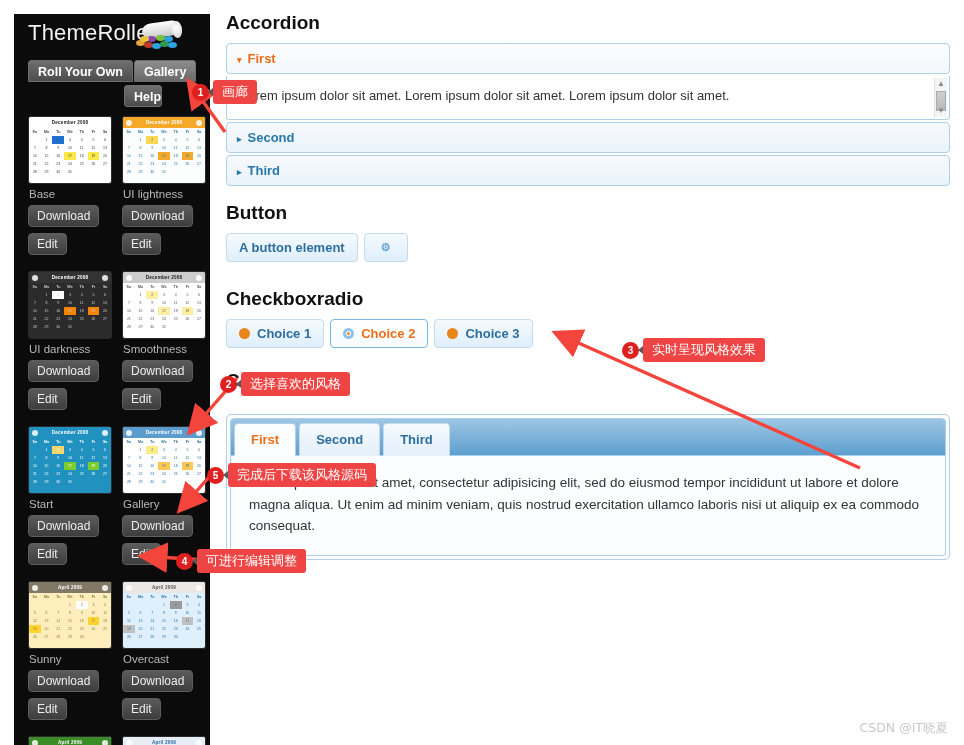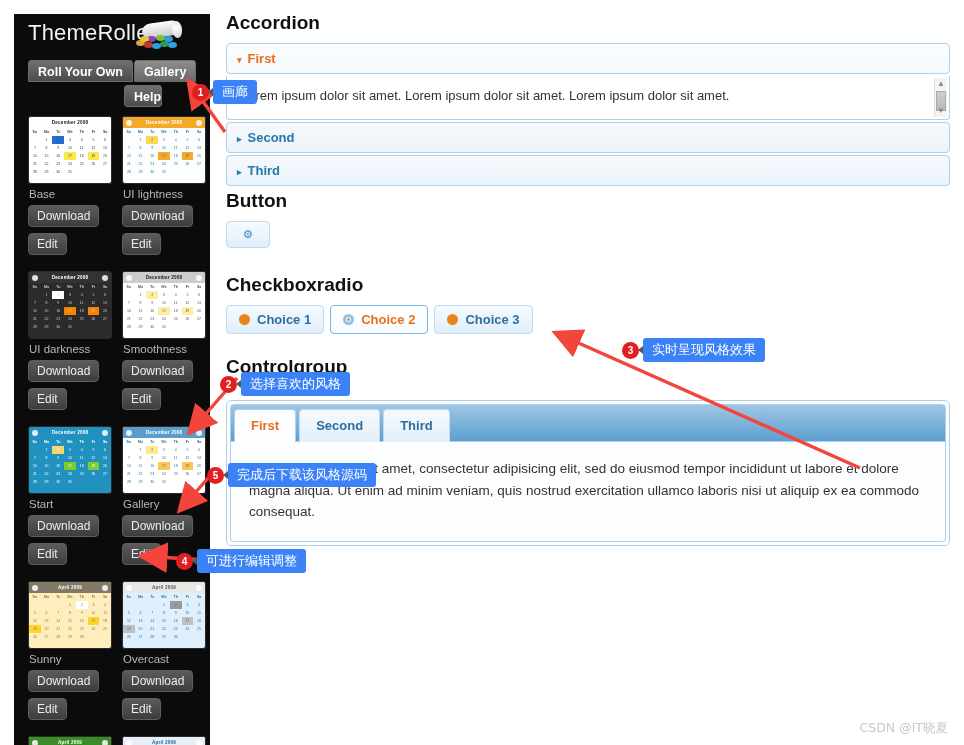--- a/index.html
+++ b/index.html
@@ -102,21 +102,21 @@
 
   
   #main {
     position:absolute; left:226px; top:12px;
     width: 724px;
   }
   h2.section {
     font-size: 19px; font-weight: bold; color:#111;
     margin: 0 0 9px 0; font-family:"Liberation Sans", sans-serif;
   }
-  .sec { margin-bottom: 4px; }
+  .sec { margin-bottom: 16px; }
 
   
   .acc-h {
     border:1px solid #aed0ea; border-radius:4px;
     background: linear-gradient(180deg,#f6f9fc 0%,#eaf3fb 100%);
     padding: 7px 10px; font-size:13px; font-weight:bold;
     color:#2779aa; margin-bottom:2px; position:relative;
   }
   .acc-h.active {
     background: linear-gradient(180deg,#fdfdfd 0%,#f4f9fd 100%);
@@ -211,21 +211,21 @@
     position:absolute; display:flex; align-items:center; z-index:40;
     pointer-events:none;
   }
   .callout .num {
     width:17px; height:17px; border-radius:50%;
     background:#e02020; color:#fff; font-size:10px; font-weight:bold;
     display:flex; align-items:center; justify-content:center;
     margin-right:4px; flex:none;
   }
   .callout .bubble {
-    background:#3b82f6; color:#fff; font-size:13px;
+    background:#ef4444; color:#fff; font-size:13px;
     padding: 3px 9px; border-radius:3px; white-space:nowrap;
     position:relative;
     font-family:"DejaVu Sans", sans-serif;
   }
   .callout .bubble::before {
     content:""; position:absolute; left:-5px; top:50%; margin-top:-4px;
     border-top:4px solid transparent; border-bottom:4px solid transparent;
     border-right:5px solid #585858;
   }
 
@@ -728,20 +728,21 @@
     </div>
     <div class="acc-h">
       <span class="acc-tri">▸</span><span>Third</span>
     </div>
   </div>
 
 
   <div class="sec" style="margin-bottom:26px;">
     <h2 class="section">Button</h2>
     <div class="btn-row">
+      <button class="uibtn">A button element</button>
       <button class="uibtn icon-only">
         <span class="gear">⚙</span>
       </button>
     </div>
   </div>
 
   <div class="sec" style="margin-bottom:22px;">
     <h2 class="section">Checkboxradio</h2>
     <div class="btn-row">
       <label class="uibtn">

